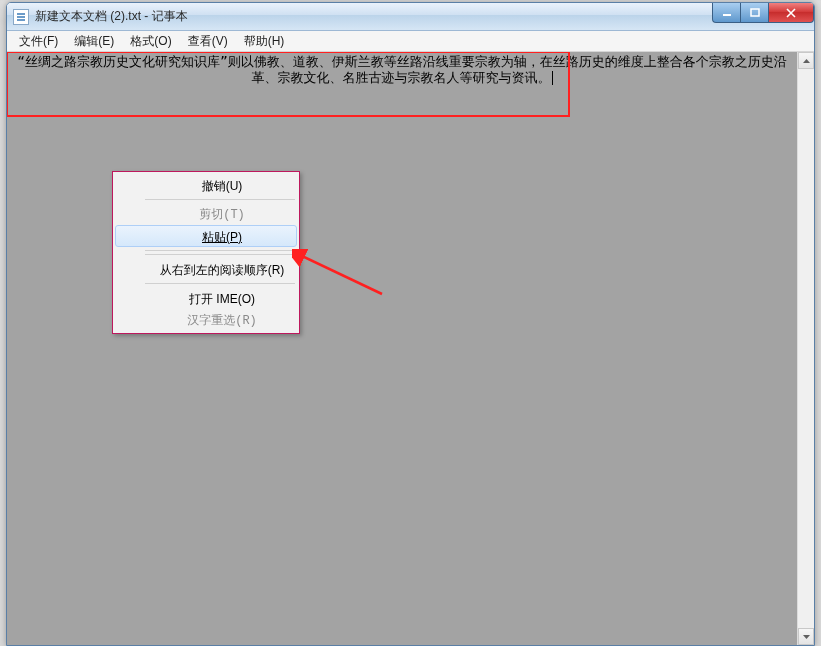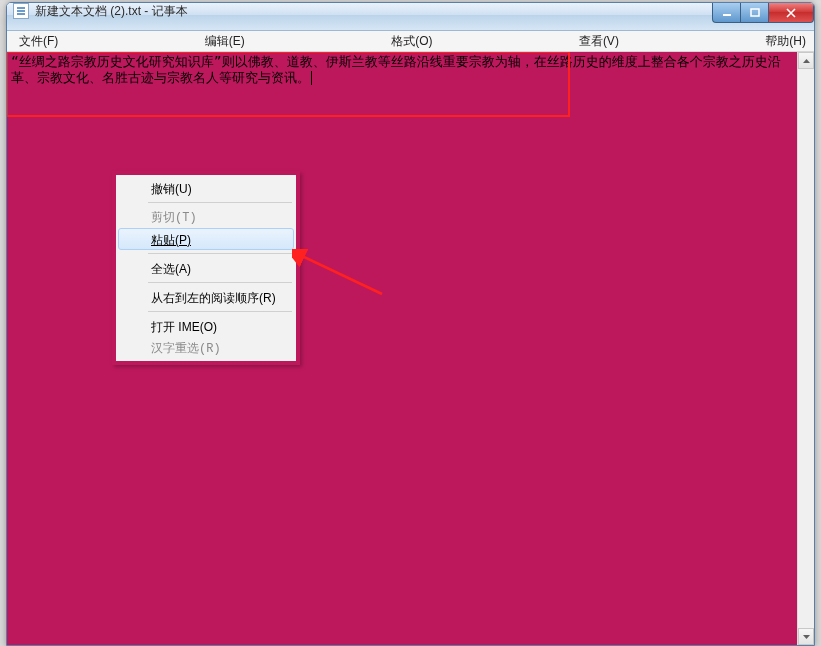--- a/index.html
+++ b/index.html
@@ -30,20 +30,21 @@
     border-radius: 5px 5px 0 0;
     box-shadow: 0 0 6px rgba(0,0,0,0.3);
     display: flex;
     flex-direction: column;
     overflow: hidden;
   }
   .titlebar {
     height: 28px;
     background: linear-gradient(to bottom, #eaf2fb 0%, #cfe0f2 45%, #bcd4ea 46%, #d6e6f5 100%);
     display: flex;
+    align-items: center;
     padding-left: 6px;
     border-bottom: 1px solid #9db8d4;
     position: relative;
   }
   .title-icon {
     width: 16px; height: 16px;
     background: #fff;
     border: 1px solid #88a8c8;
     margin-right: 6px;
     position: relative;
@@ -92,32 +93,32 @@
     border-radius: 0 0 4px 0;
   }
   .win-btn svg { display:block; }
   .menubar {
     height: 21px;
     background: #f5f5f5;
     border-bottom: 1px solid #d6d6d6;
     display: flex;
     align-items: center;
     padding-left: 4px;
-    justify-content: space-between;
   }
   .menu-item {
     padding: 2px 8px;
     cursor: default;
     color: #222;
   }
   .content-area {
     flex: 1;
     position: relative;
-    background: #be185d;
+    background: #a3a3a3;
     overflow: hidden;
+    text-align: center;
   }
   .editor {
     position: absolute;
     top: 0; left: 0; right: 17px; bottom: 0;
     padding: 2px 4px;
     font-family: "SimSun", monospace;
     font-size: 13px;
     line-height: 16px;
     color: #000;
     white-space: normal;
@@ -159,21 +160,21 @@
   .scroll-track {
     flex:1;
     background:#f0f0f0;
   }
   .context-menu {
     position: absolute;
     top: 119px;
     left: 105px;
     width: 188px;
     background: #f2f2f2;
-    border: 4px solid #be185d;
+    border: 1px solid #be185d;
     box-shadow: 2px 2px 4px rgba(0,0,0,0.25);
     padding: 2px;
   }
   .cm-gutter {
     position: absolute;
     top:2px;left:2px;bottom:2px;
     width: 26px;
     background: #f2f2f2;
   }
   .cm-item {
@@ -269,21 +270,20 @@
       </div>
     </div>
 
     <div class="context-menu">
       <div class="cm-gutter"></div>
       <div class="cm-item">撤销(U)</div>
       <div class="cm-sep"></div>
       <div class="cm-item disabled">剪切(T)</div>
       <div class="cm-item hovered">粘贴(P)</div>
       <div class="cm-sep"></div>
-      <div class="cm-item">全选(A)</div>
       <div class="cm-sep"></div>
       <div class="cm-item">从右到左的阅读顺序(R)</div>
       <div class="cm-sep"></div>
       <div class="cm-item">打开 IME(O)</div>
       <div class="cm-item disabled">汉字重选(R)</div>
     </div>
 
     <svg class="red-arrow" width="95" height="50" style="top:197px;left:285px;">
       <defs>
         <marker id="ah" markerWidth="9" markerHeight="9" refX="2" refY="4.5" orient="auto">

